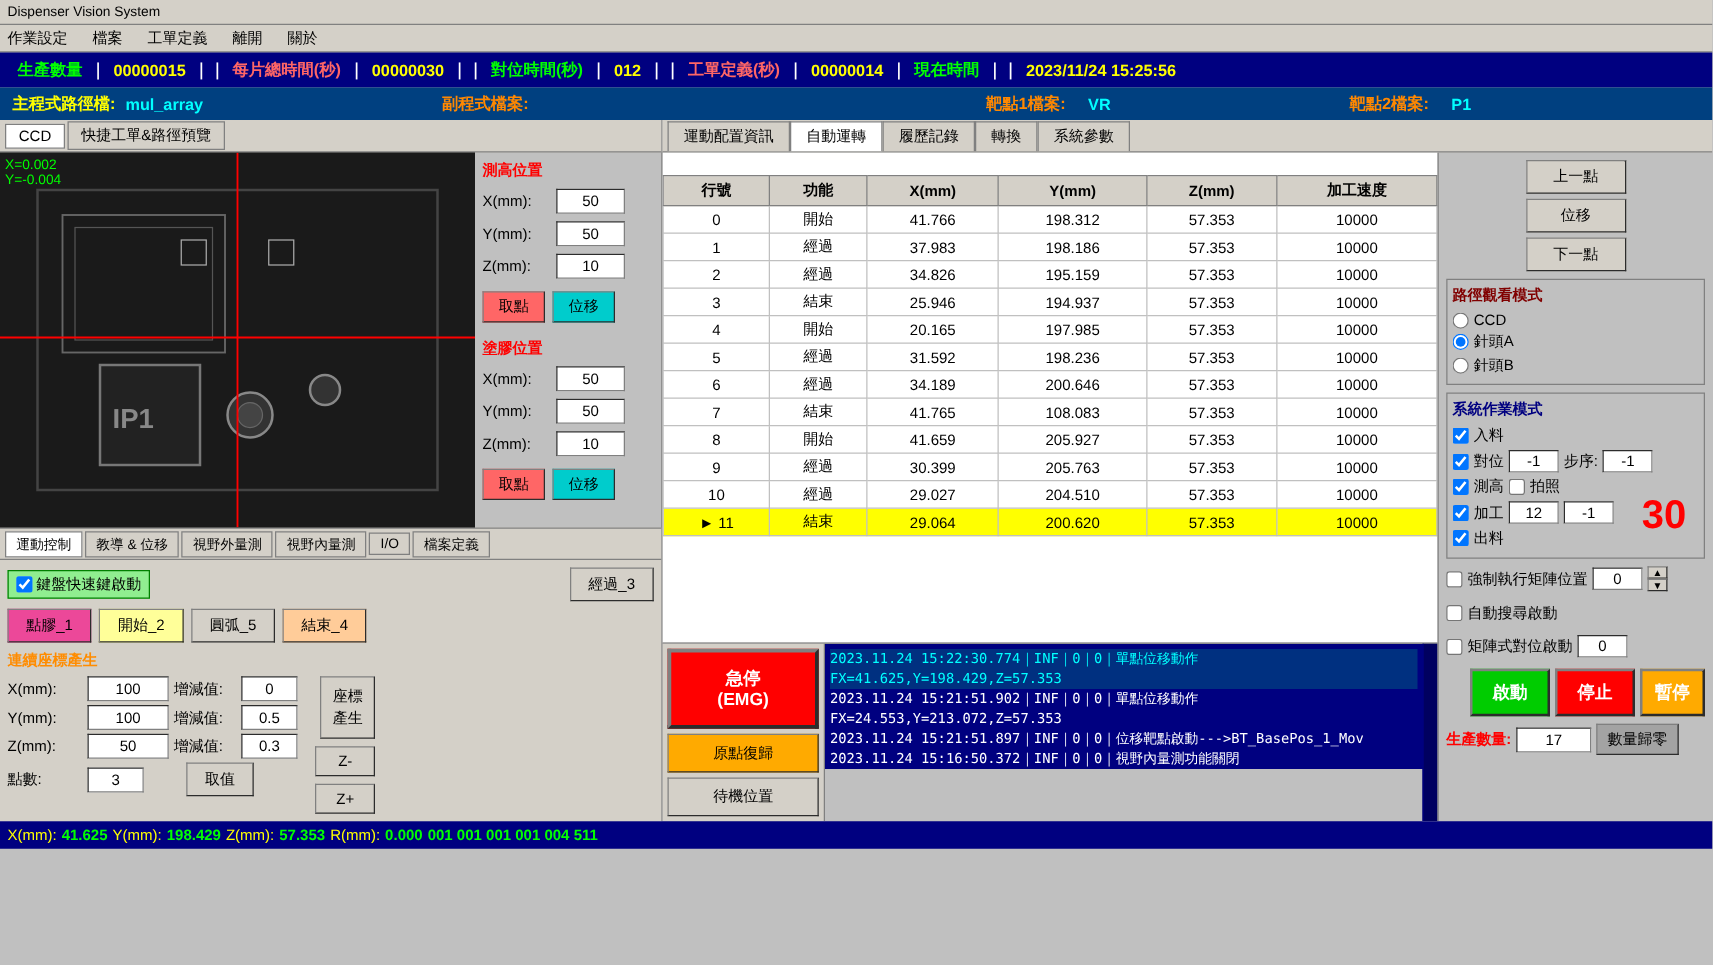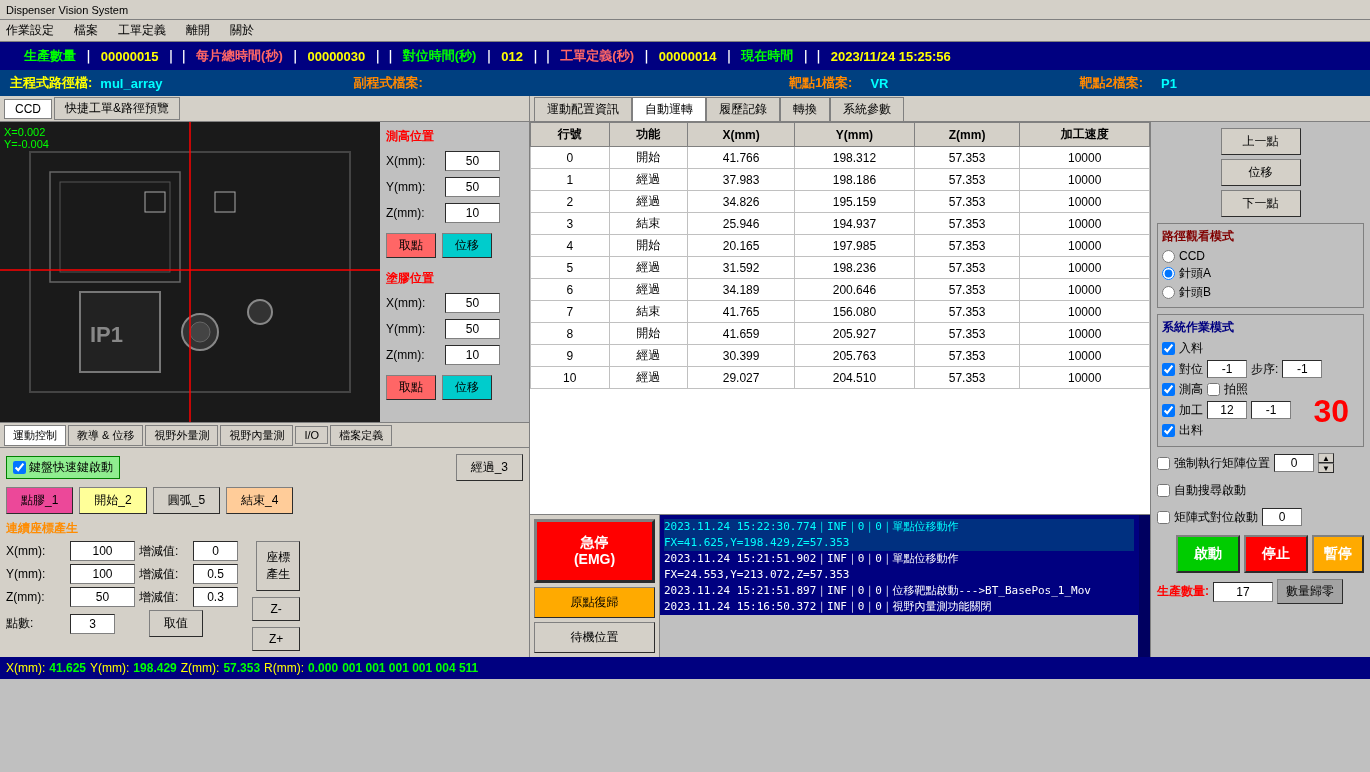--- a/index.html
+++ b/index.html
@@ -28,21 +28,21 @@
       border-bottom: 1px solid #808080;
     }
     #menu-bar span { cursor: pointer; }
 
     
     #status-top {
       background: #000080;
       height: 28px;
       display: flex;
       align-items: center;
-      padding: 0 24px;
+      padding: 0 14px;
       gap: 4px;
       font-size: 13px;
       font-weight: bold;
     }
     .status-label { color: #00ff00; }
     .status-value { color: #ffff00; }
     .status-sep { color: #ffffff; margin: 0 2px; }
     .status-label-r { color: #ff6666; }
 
     
@@ -271,20 +271,21 @@
     
     #data-table-container {
       flex: 1;
       overflow: auto;
       background: #ffffff;
     }
     #data-table {
       width: 100%;
       border-collapse: collapse;
       font-size: 12px;
+      margin-top: 18px;
     }
     #data-table th {
       background: #d4d0c8;
       border: 1px solid #808080;
       padding: 3px 6px;
       text-align: center;
     }
     #data-table td {
       border: 1px solid #c0c0c0;
       padding: 2px 6px;
@@ -770,21 +771,21 @@
                   <td>經過</td>
                   <td>34.189</td>
                   <td>200.646</td>
                   <td>57.353</td>
                   <td>10000</td>
                 </tr>
                 <tr>
                   <td>7</td>
                   <td>結束</td>
                   <td>41.765</td>
-                  <td>156.080</td>
+                  <td>108.083</td>
                   <td>57.353</td>
                   <td>10000</td>
                 </tr>
                 <tr>
                   <td>8</td>
                   <td>開始</td>
                   <td>41.659</td>
                   <td>205.927</td>
                   <td>57.353</td>
                   <td>10000</td>
@@ -795,20 +796,28 @@
                   <td>30.399</td>
                   <td>205.763</td>
                   <td>57.353</td>
                   <td>10000</td>
                 </tr>
                 <tr>
                   <td>10</td>
                   <td>經過</td>
                   <td>29.027</td>
                   <td>204.510</td>
+                  <td>57.353</td>
+                  <td>10000</td>
+                </tr>
+                <tr class="selected">
+                  <td>► 11</td>
+                  <td>結束</td>
+                  <td>29.064</td>
+                  <td>200.620</td>
                   <td>57.353</td>
                   <td>10000</td>
                 </tr>
               </tbody>
           </table>
         </div>
 
         <div style="display:flex; border-top:1px solid #808080;">
 
           <div style="display:flex; flex-direction:column; width:130px; background:#d4d0c8; border-right:1px solid #808080; padding:4px; gap:4px;">

